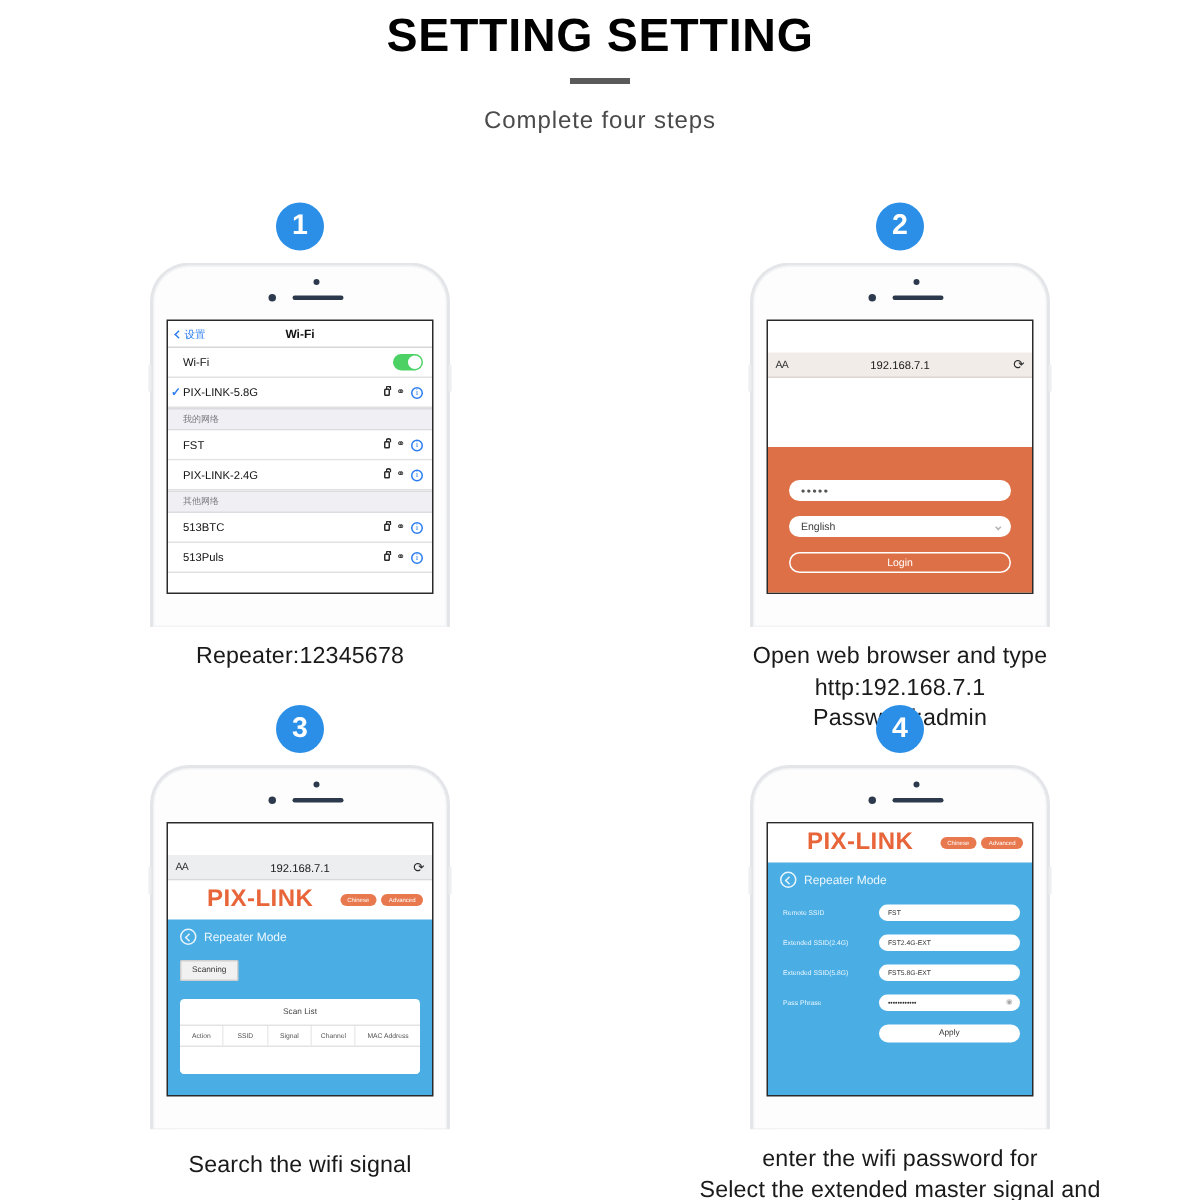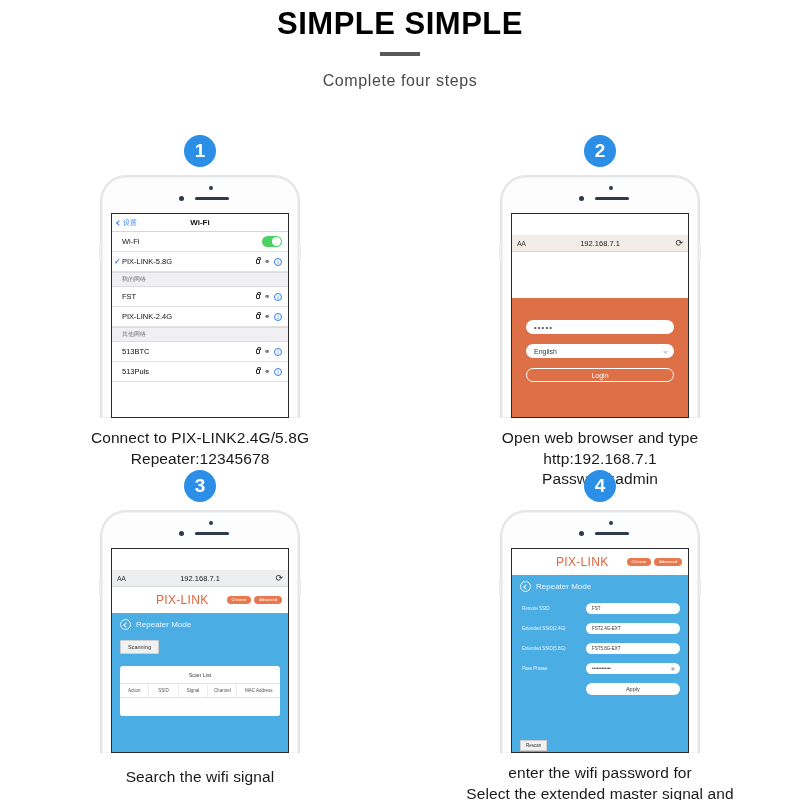--- a/index.html
+++ b/index.html
@@ -98,21 +98,21 @@
     left: 98px; top: 9px;
   }
   .speaker {
     position: absolute;
     width: 34px; height: 3px; border-radius: 2px;
     background: #2d3a4d;
     left: 84px; top: 20px;
   }
 
   .screen {
-    height: 205px;
+    height: 183px;
     border: 1px solid #2a2a2a;
     background: #fff;
     overflow: hidden;
     position: relative;
   }
 
   
   .ios-nav {
     height: 18px;
     display: flex; align-items: center;
@@ -255,24 +255,23 @@
   
   .pl-header {
     height: 26px;
     background: #fff;
     display: flex; align-items: center;
     padding: 0 6px;
     position: relative;
   }
   .pl-logo {
     flex: 1;
-    text-align: center;
     color: #e8653a;
-    font-size: 12px;
-    font-weight: normal;
+    font-size: 16px;
+    font-weight: bold;
     letter-spacing: 0.3px;
     padding-left: 20px;
   }
   .pl-btns { display: flex; gap: 3px; }
   .pl-pill {
     background: #e8794f;
     border-radius: 7px;
     color: #fff;
     font-size: 4px;
     padding: 2px 5px;
@@ -399,21 +398,21 @@
     margin-top: 10px;
     padding: 0 18px;
     letter-spacing: 0.1px;
   }
   .caption.small-gap { margin-top: 14px; }
 </style>
 </head>
 <body>
 
 <div>
-  <div class="page-title">SIMPLE SIMPLE</div>
+  <div class="page-title">SETTING SETTING</div>
   <div class="title-rule"></div>
   <div class="subtitle">Complete four steps</div>
 </div>
 
 <div class="steps">
 
   <div class="step step-1">
     <div class="badge">1</div>
     <div class="phone-wrap">
       <div class="phone">
@@ -484,21 +483,20 @@
               <span class="lock"></span>
               <span class="wifi-glyph">⚭</span>
               <span class="info-i">i</span>
             </span>
           </div>
 
         </div>
       </div>
     </div>
     <div class="caption">
-      <div>Connect to PIX-LINK2.4G/5.8G</div>
       <div>Repeater:12345678</div>
     </div>
   </div>
 
   <div class="step step-2">
     <div class="badge">2</div>
     <div class="phone-wrap">
       <div class="phone">
         <div class="notch">
           <div class="cam"></div>

